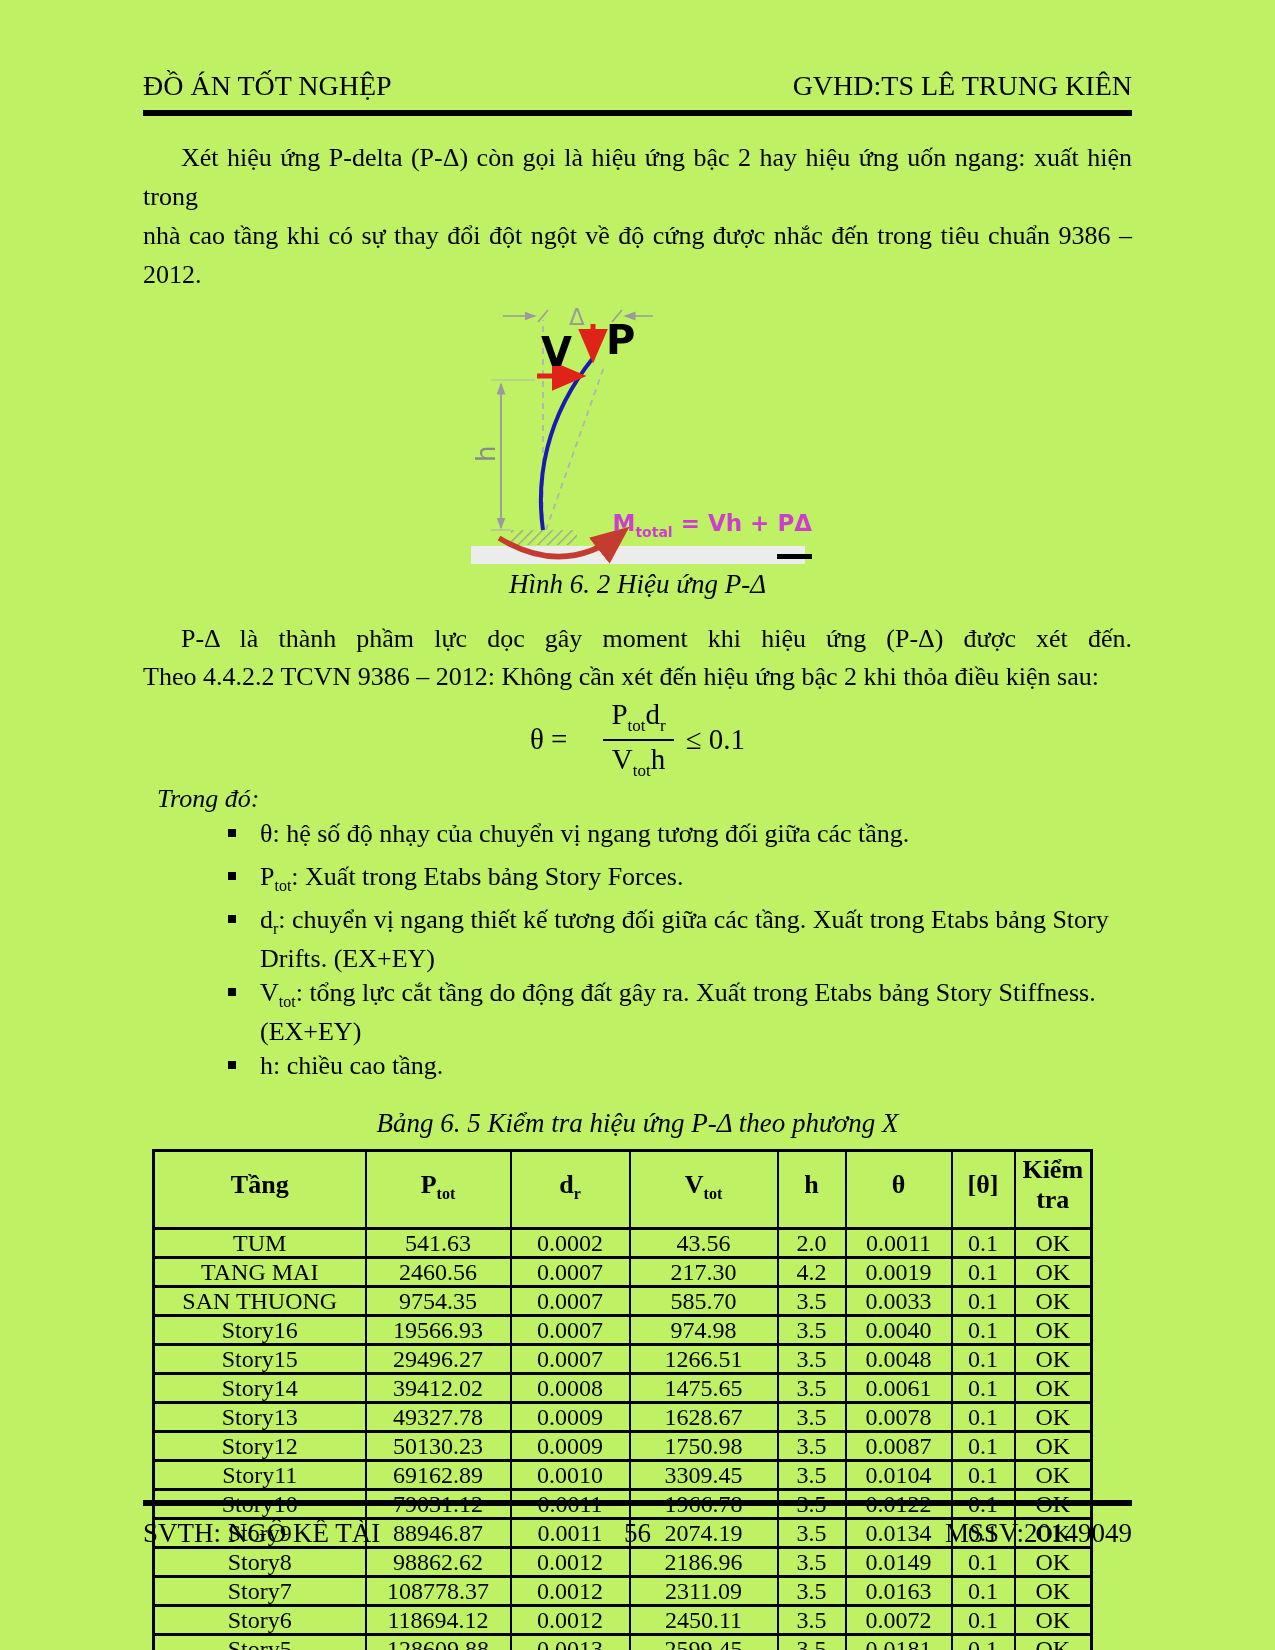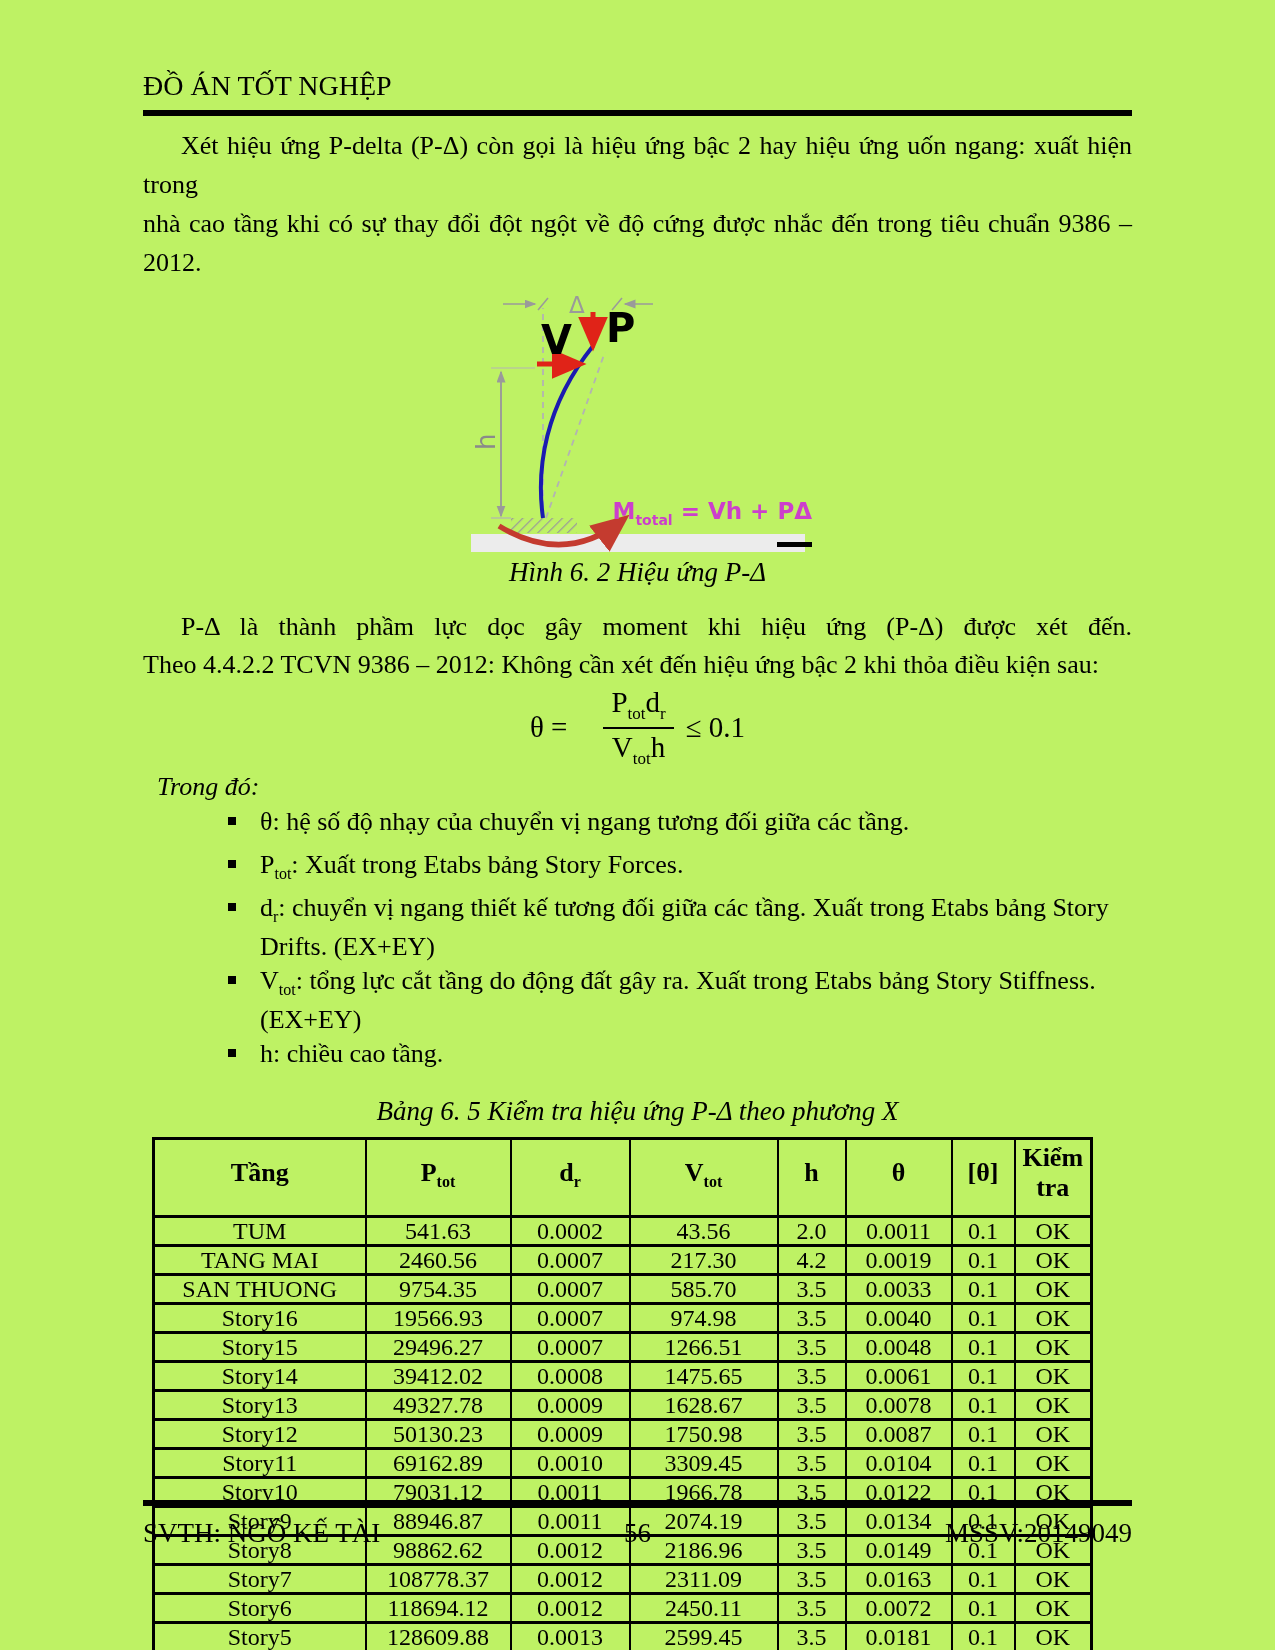--- a/index.html
+++ b/index.html
@@ -11,21 +11,21 @@
   }
   .content { padding:70px 143px 0 143px; }
 
   
   .header {
     display:flex; justify-content:space-between; align-items:flex-end;
     font-size:28px; padding-bottom:8px; border-bottom:6px solid #000;
   }
 
   
-  .p1 { margin-top:10px; font-size:26px; line-height:39px; }
+  .p1 { margin-top:22px; font-size:26px; line-height:39px; }
   .jline { display:block; text-align:justify; text-align-last:justify; }
   .ind { text-indent:38px; }
   .p2 { margin-top:20px; font-size:26px; line-height:38px; }
   .p2 .norm { display:block; text-align:left; }
 
   
   .figure { position:relative; width:346px; height:264px; margin:6px auto 0 auto; }
   .figure svg { position:absolute; left:0; top:0; }
   .fig-formula {
     position:absolute; left:148px; top:210px; white-space:nowrap;
@@ -82,20 +82,21 @@
   .svg-label { font-family:"DejaVu Sans","Liberation Sans",sans-serif; }
 </style>
 </head>
 <body>
 
 <div class="page">
   <div class="content">
 
     <div class="header">
       <span>ĐỒ ÁN TỐT NGHỆP</span>
+      <span>GVHD:TS LÊ TRUNG KIÊN</span>
     </div>
 
     <div class="p1">
       <span class="jline ind">Xét hiệu ứng P-delta (P-Δ) còn gọi là hiệu ứng bậc 2 hay hiệu ứng uốn ngang: xuất hiện trong</span>
       <span class="jline">nhà cao tầng khi có sự thay đổi đột ngột về độ cứng được nhắc đến trong tiêu chuẩn 9386 – 2012.</span>
     </div>
 
     <div class="figure">
       <svg width="346" height="264" viewBox="0 0 346 264">
         <defs>

